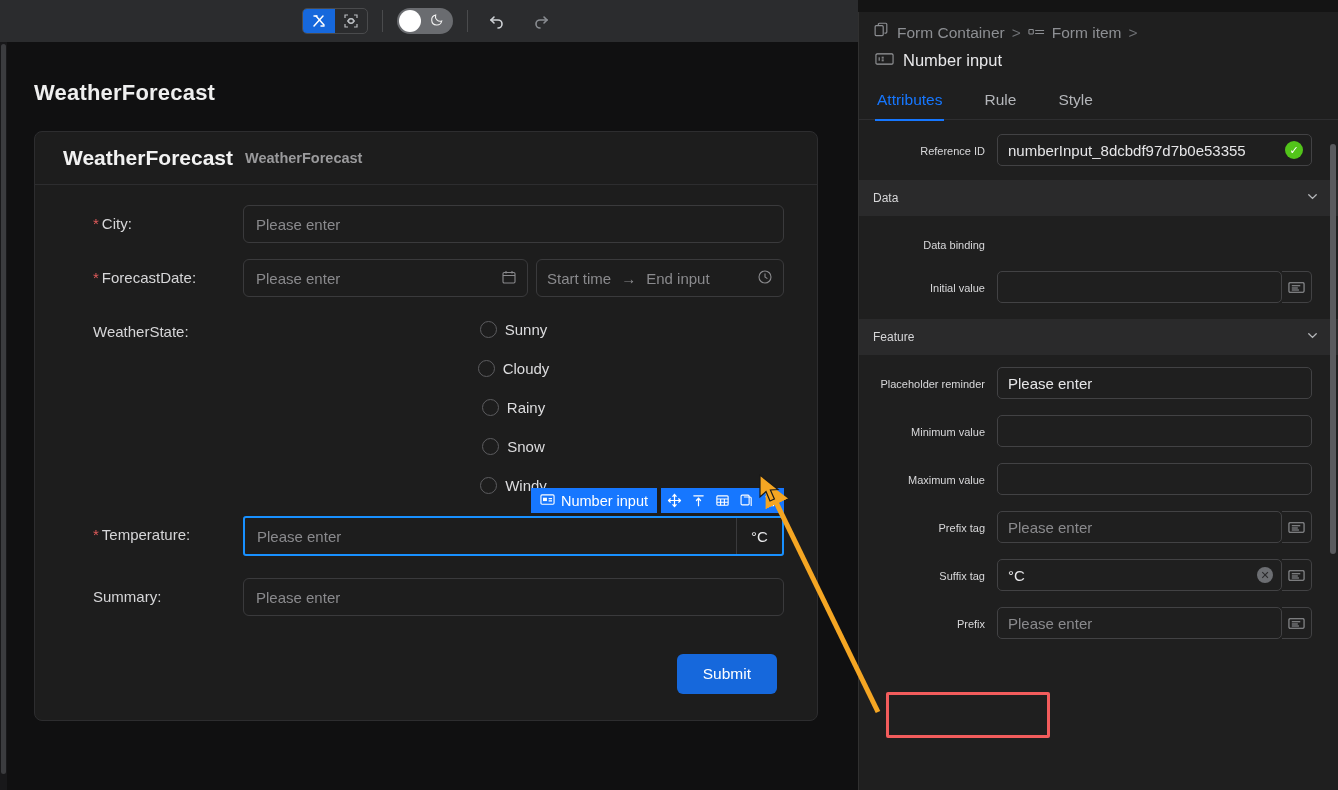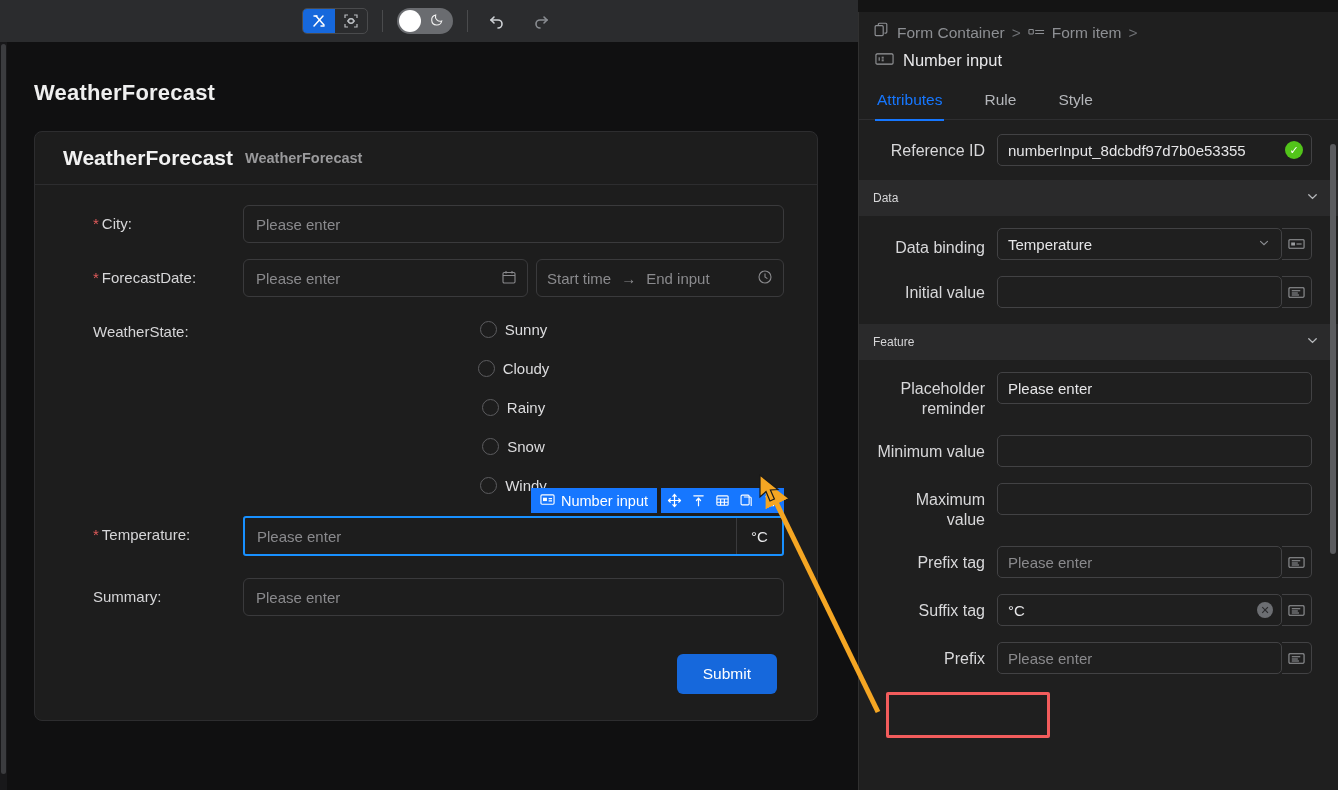--- a/index.html
+++ b/index.html
@@ -193,21 +193,21 @@
     height: 2px; background: #1677ff;
   }
 
   .panel-scroll { height: 710px; position: relative; }
   .prow {
     display: flex; align-items: flex-start; gap: 12px;
     padding: 8px 26px 8px 14px;
   }
   .plabel {
     width: 112px; min-width: 112px; text-align: right;
-    color: #d8d8da; font-size: 16px; line-height: 20px; padding-top: 7px;
+    color: #d8d8da; font-size: 11px; line-height: 20px; padding-top: 7px;
   }
   .pfield { flex: 1; display: flex; align-items: stretch; gap: 0; }
   .pinput {
     flex: 1; height: 32px; border: 1px solid #424244; border-radius: 5px;
     background: transparent; color: #e6e6e8; font-size: 15px;
     display: flex; align-items: center; padding: 0 10px; position: relative;
   }
   .pinput.ph-only { color: #8a8a8d; }
   .pinput .ok {
     position: absolute; right: 8px; width: 18px; height: 18px;
@@ -516,37 +516,20 @@
         <span>Data</span>
         <span class="chev">
           <svg width="15" height="15" viewBox="0 0 16 16" fill="none" stroke="currentColor" stroke-width="1.4" stroke-linecap="round">
               <path d="M4 6.2 8 10l4-3.8"></path>
             </svg>
         </span>
       </div>
 
       <div class="prow" style="padding-top:12px;align-items:center;">
         <div class="plabel">Data binding</div>
-        <div class="pfield">
-          <div class="pselect">
-            <span>Temperature</span>
-            <span class="cv">
-              <svg width="14" height="14" viewBox="0 0 16 16" fill="none" stroke="currentColor" stroke-width="1.3" stroke-linecap="round">
-                  <path d="M4 6.2 8 10l4-3.8"></path>
-                </svg>
-            </span>
-          </div>
-          <div class="sidebtn">
-            <svg width="17" height="12" viewBox="0 0 18 12" fill="none" stroke="currentColor" stroke-width="1.1">
-              <rect x="1" y="1.4" width="16" height="9.2" rx="1"></rect>
-              <rect x="3.4" y="4.4" width="4" height="3.2" fill="currentColor" stroke="none"></rect>
-              <path d="M9 6h5.4"></path>
-            </svg>
-          </div>
-        </div>
       </div>
 
       <div class="prow">
         <div class="plabel">Initial value</div>
         <div class="pfield">
           <div class="pinput ph-only">
             <span></span>
           </div>
           <div class="sidebtn">
             <svg width="17" height="13" viewBox="0 0 18 13" fill="none" stroke="currentColor" stroke-width="1.1">

